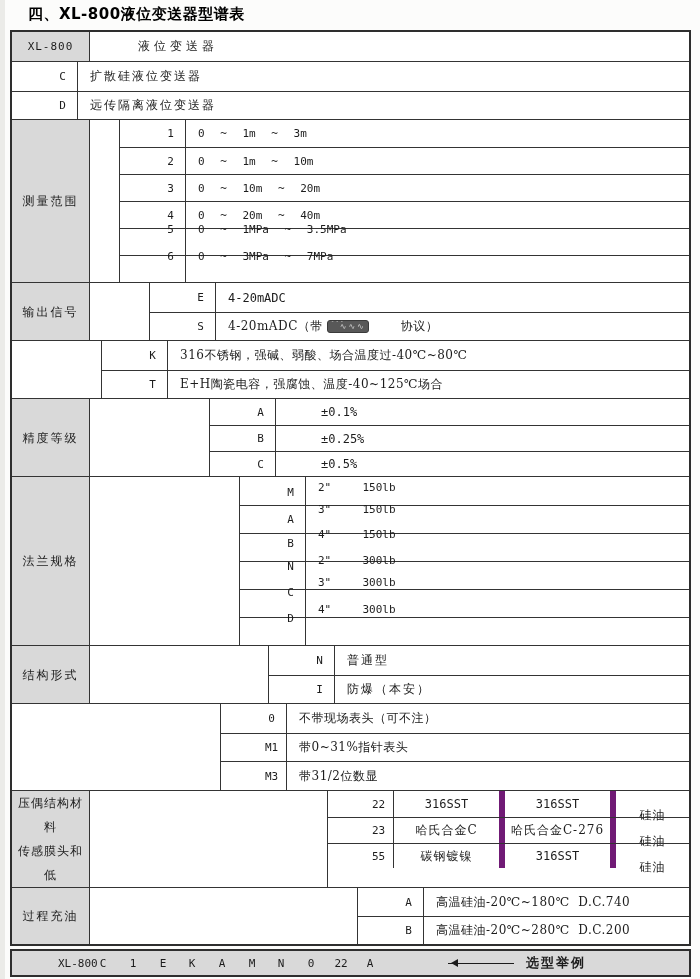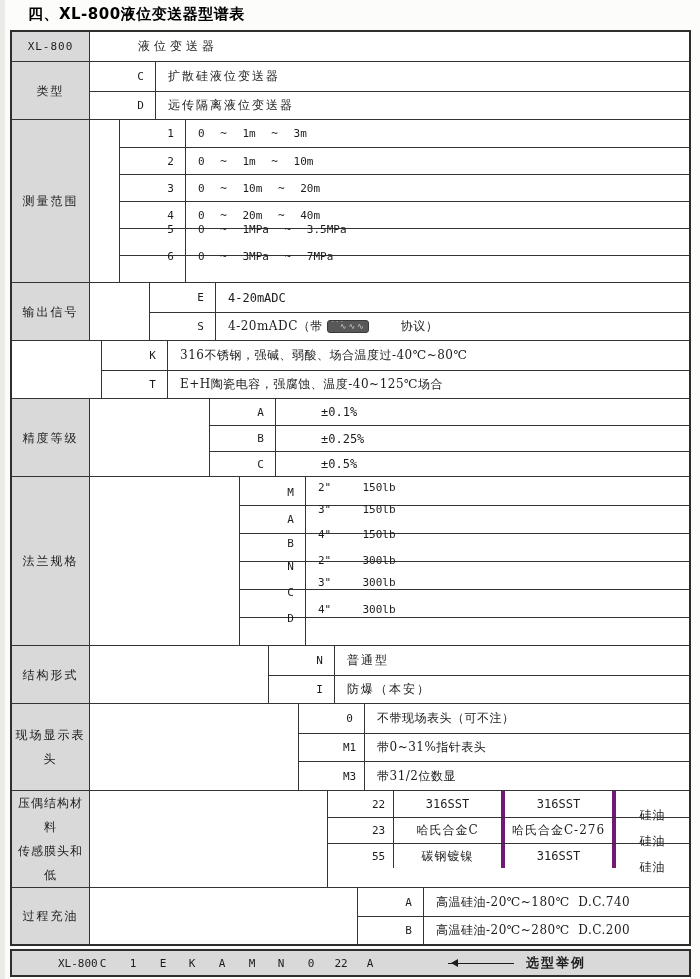--- a/index.html
+++ b/index.html
@@ -23,21 +23,21 @@
   .code { width:30px; min-width:30px; border-right:1px solid #343434;
           display:flex; align-items:center; justify-content:center; }
   .desc { flex:1; display:flex; align-items:center; padding-left:12px;
           font-size:12px; letter-spacing:2px; overflow:visible; }
   .desc.pad45 { padding-left:45px; }
   .desc span, .code span { white-space:pre; position:relative; }
   .mono, .code { font-family:"DejaVu Sans Mono","Liberation Mono",monospace; font-size:11px; letter-spacing:0; }
   .sp { word-spacing:9px; }
   .tight { letter-spacing:0.5px; }
   .u13 { transform:translateY(-13px); }
-  .mcol { border-right:4px solid #701a75; display:flex; align-items:center; justify-content:center;
+  .mcol { border-right:6px solid #701a75; display:flex; align-items:center; justify-content:center;
           font-size:12px; letter-spacing:1px; }
   .mcol.last { border-right:none; flex:1;margin-top:22px; }
   .hart-badge { display:inline-block; width:42px; height:13px; margin:0 4px; border-radius:3px;
                 background:#585858; border:1px solid #3a3a3a; position:relative; overflow:hidden; vertical-align:middle; }
   .hart-badge::before { content:"---"; position:absolute; left:3px; top:-4px; color:#cfcfcf;
                         font:6px "DejaVu Sans Mono",monospace; letter-spacing:1px; }
   .hart-badge::after { content:"\223F\223F\223F"; position:absolute; right:2px; top:1px; color:#d6d6d6;
                        font:8px "DejaVu Sans",sans-serif; }
   .gap30 { display:inline-block; width:28px; }
   .example-bar { position:absolute; left:10px; top:949px; width:681px; height:28px;
@@ -65,21 +65,20 @@
     <div class="rows">
         <div class="row" style="height:29px">
       <div class="desc">
             <span style="letter-spacing:4px">液位变送器</span>
           </div>
     </div>
       </div>
   </div>
 
   <div class="sec">
-    <div class="lbl">类型</div>
     <div class="rows">
       <div class="row" style="height:29px">
         <div class="code">
             <span>C</span>
           </div>
         <div class="desc">
             <span>扩散硅液位变送器</span>
           </div>
       </div>
       <div class="row" style="height:28px">
@@ -299,21 +298,20 @@
             <span>I</span>
           </div>
         <div class="desc">
             <span>防爆（本安）</span>
           </div>
       </div>
     </div>
   </div>
 
   <div class="sec">
-    <div class="lbl">现场显示表头</div>
     <div class="ind" style="width:209px"></div>
     <div class="rows">
       <div class="row" style="height:29px">
         <div class="code">
             <span>0</span>
           </div>
         <div class="desc">
             <span class="tight">不带现场表头（可不注）</span>
           </div>
       </div>

